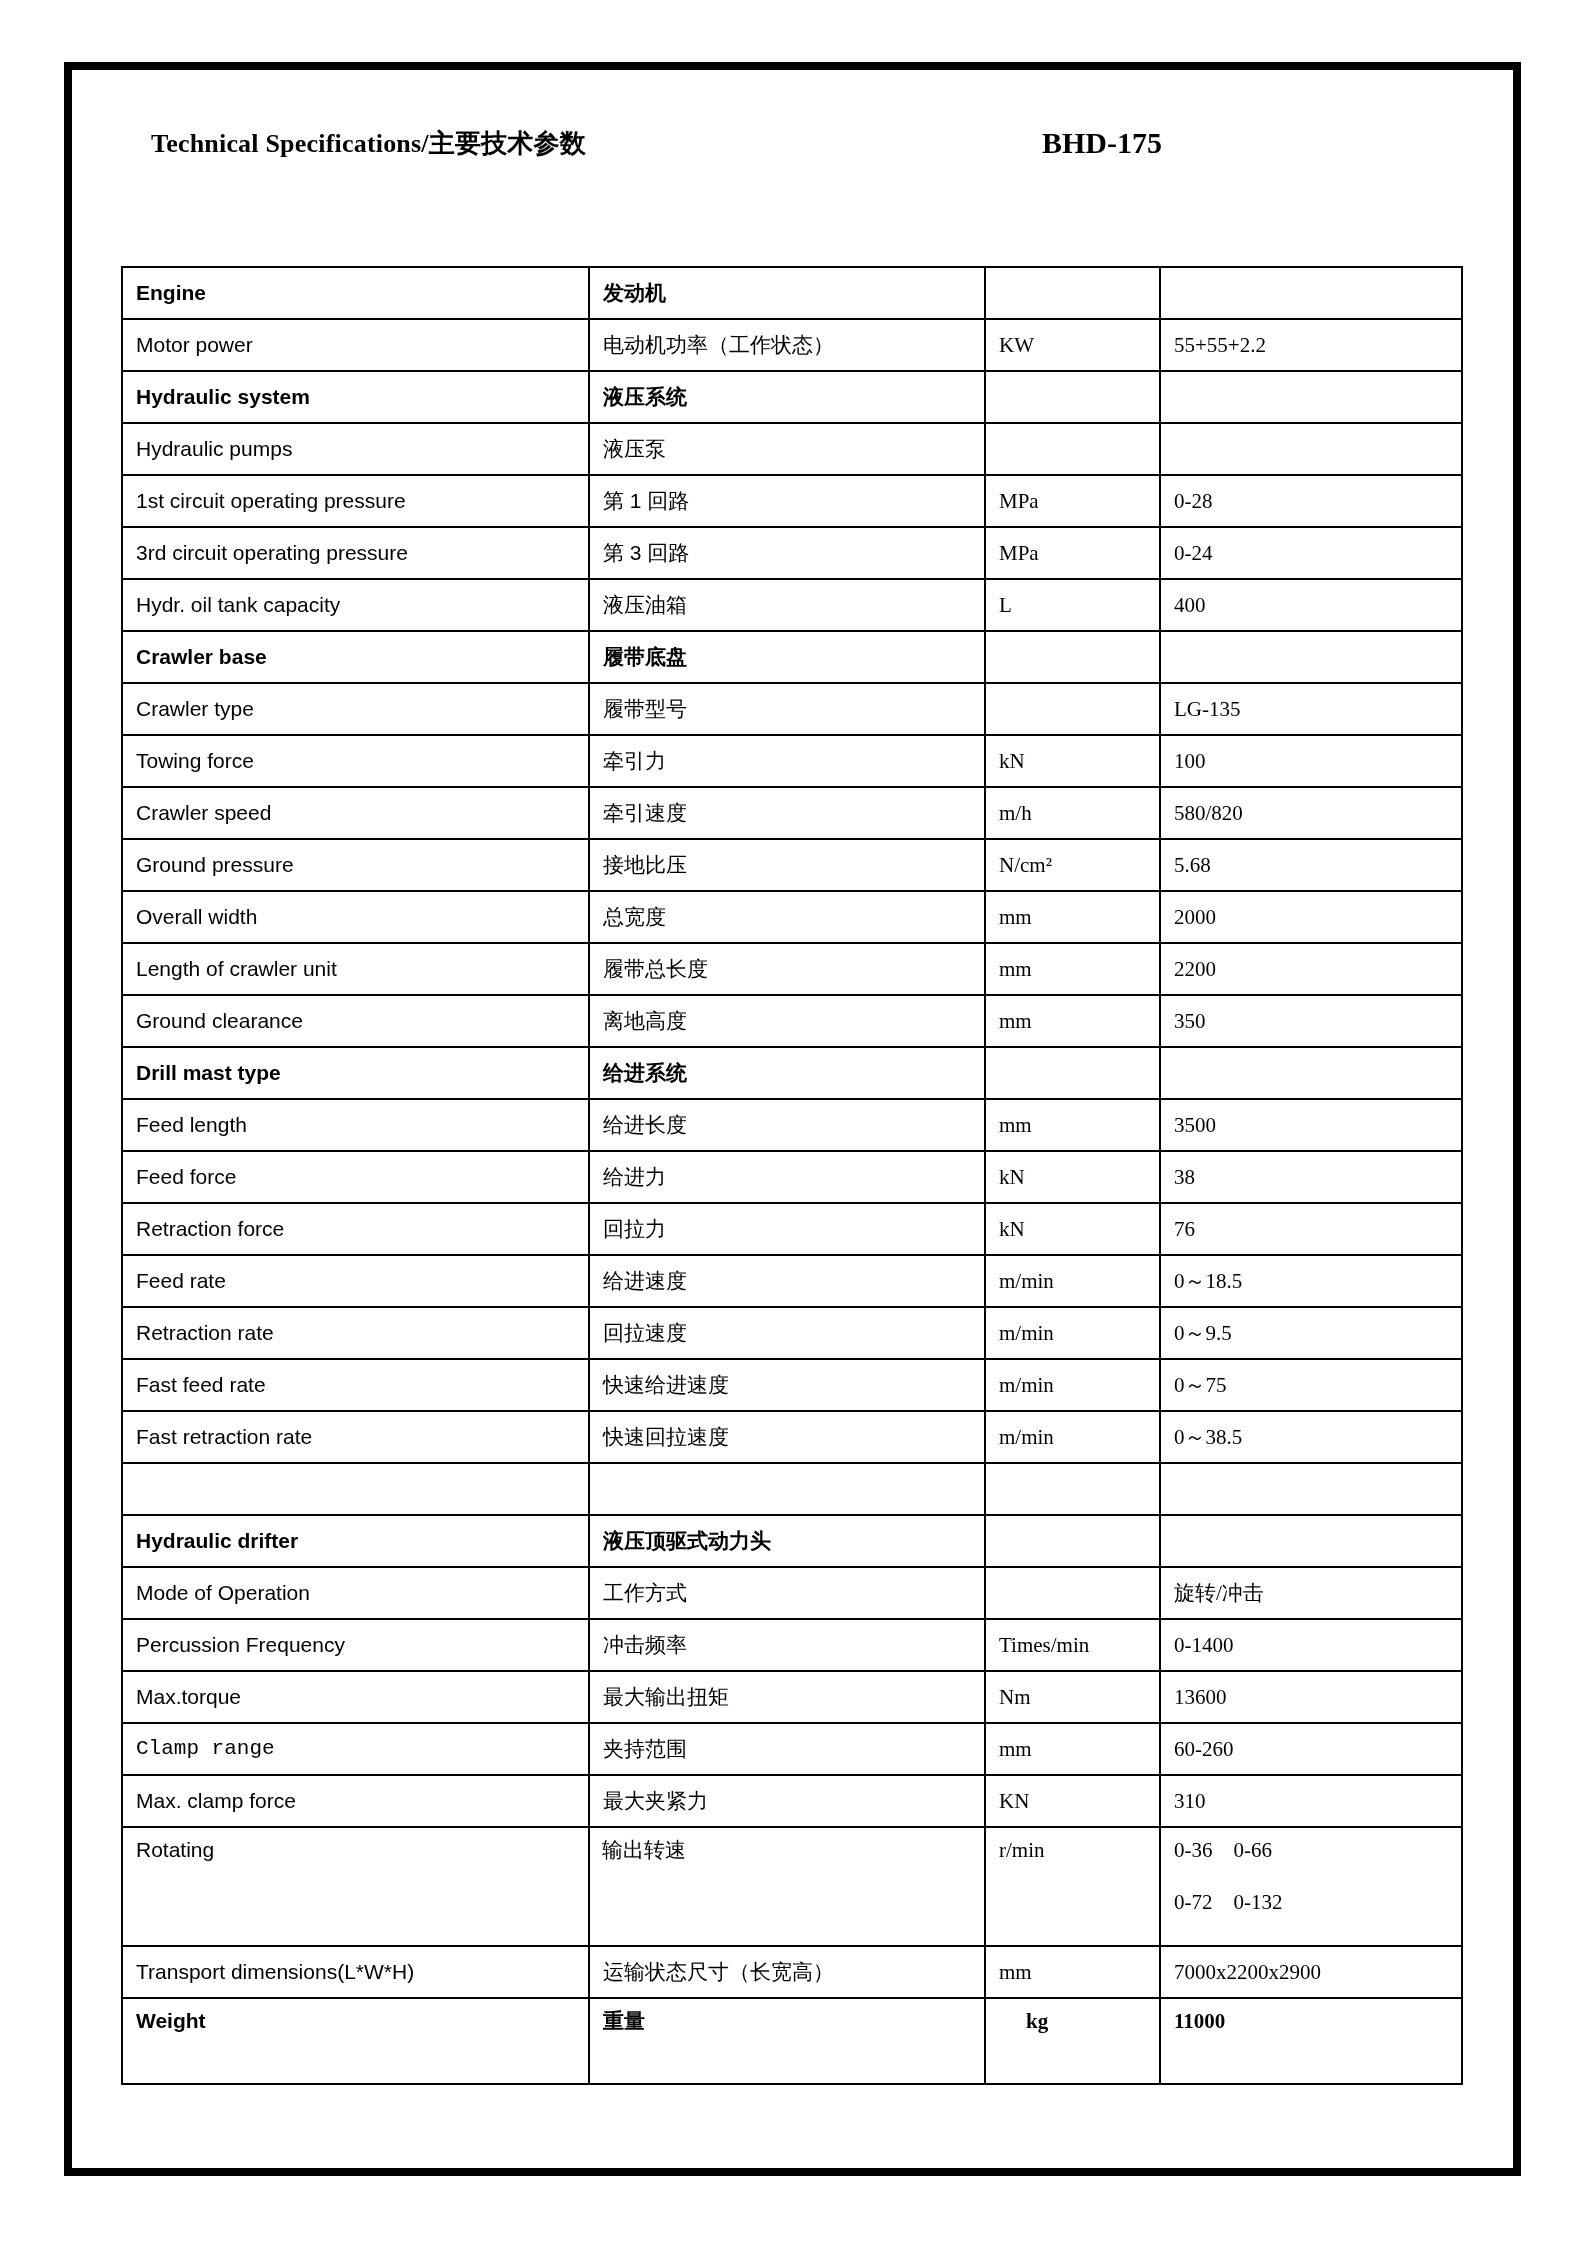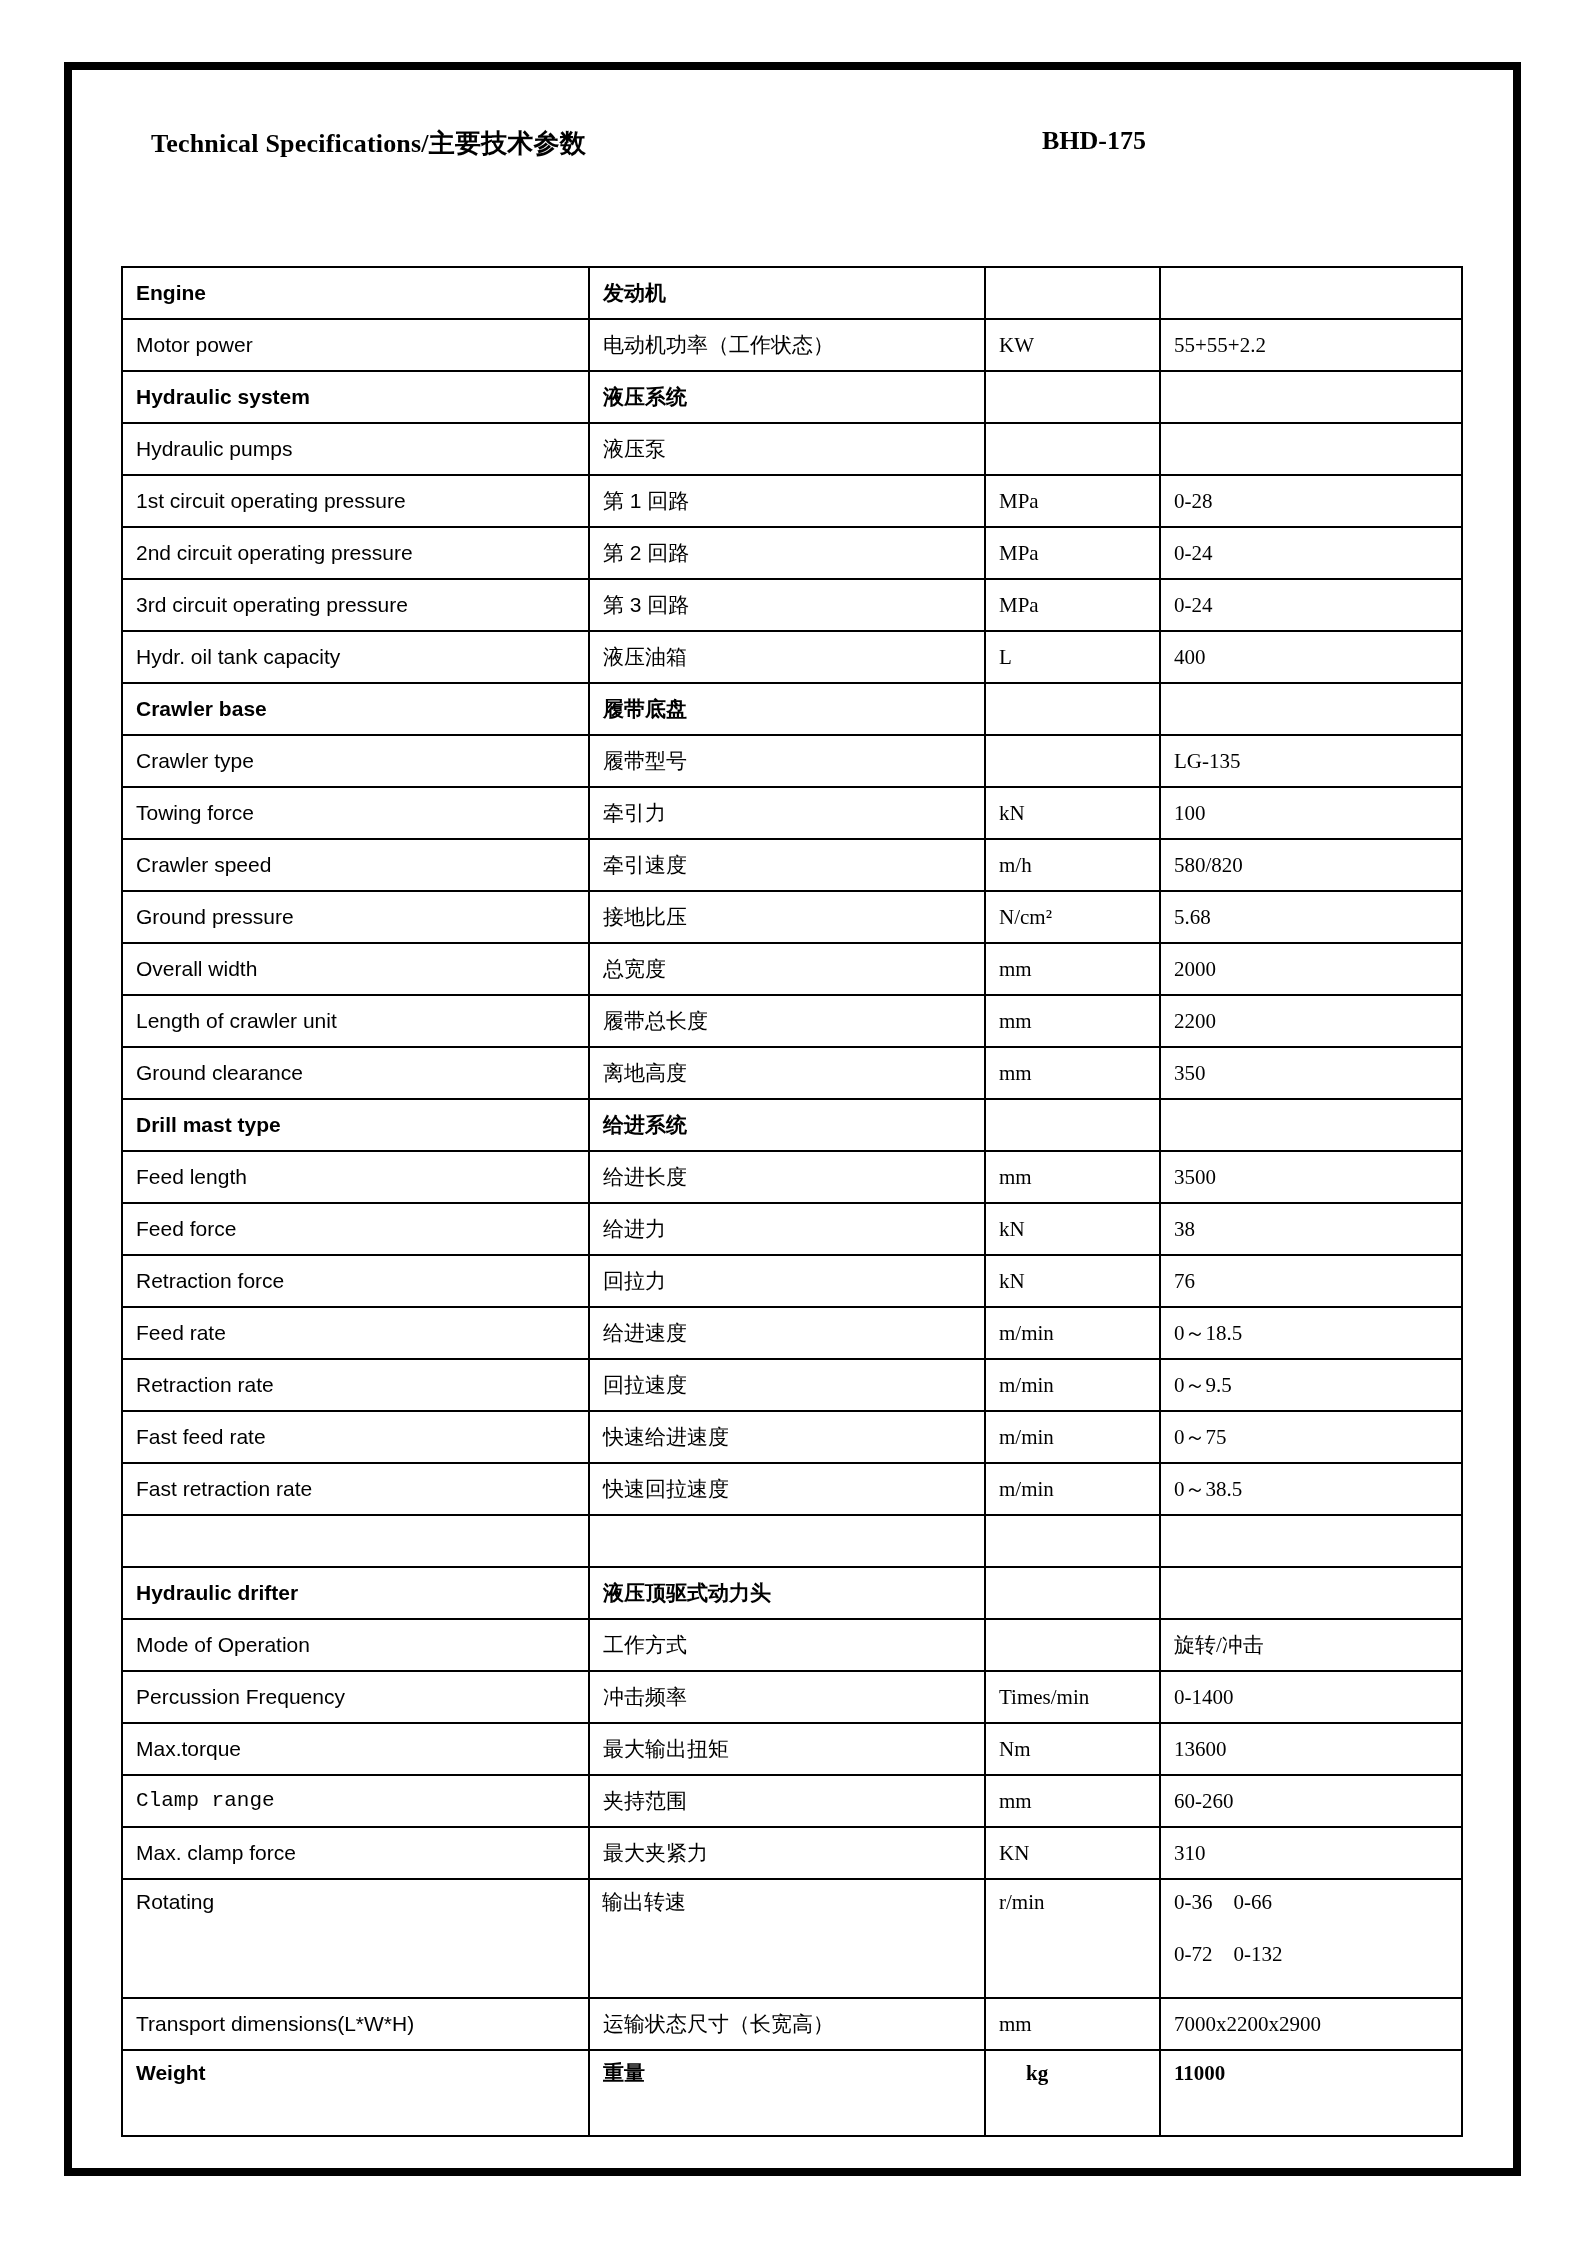--- a/index.html
+++ b/index.html
@@ -33,21 +33,21 @@
     font-size: 26px;
     letter-spacing: 0.2px;
     white-space: nowrap;
   }
   .doc-model {
     position: absolute;
     left: 1042px;
     top: 126px;
     font-family: "Liberation Serif", serif;
     font-weight: bold;
-    font-size: 26px;
+    font-size: 30px;
     white-space: nowrap;
   }
   table.spec {
     position: absolute;
     left: 121px;
     top: 266px;
     width: 1340px;
     border-collapse: collapse;
     table-layout: fixed;
   }
@@ -112,26 +112,20 @@
         <td class="c-unit"></td>
         <td class="c-val"></td>
       </tr>
       <tr>
         <td class="c-en">1st circuit operating pressure</td>
         <td class="c-zh">第 1 回路</td>
         <td class="c-unit">MPa</td>
         <td class="c-val">0-28</td>
       </tr>
       <tr>
-        <td class="c-en">2nd circuit operating pressure</td>
-        <td class="c-zh">第 2 回路</td>
-        <td class="c-unit">MPa</td>
-        <td class="c-val">0-24</td>
-      </tr>
-      <tr>
         <td class="c-en">3rd circuit operating pressure</td>
         <td class="c-zh">第 3 回路</td>
         <td class="c-unit">MPa</td>
         <td class="c-val">0-24</td>
       </tr>
       <tr>
         <td class="c-en">Hydr. oil tank capacity</td>
         <td class="c-zh">液压油箱</td>
         <td class="c-unit">L</td>
         <td class="c-val">400</td>

